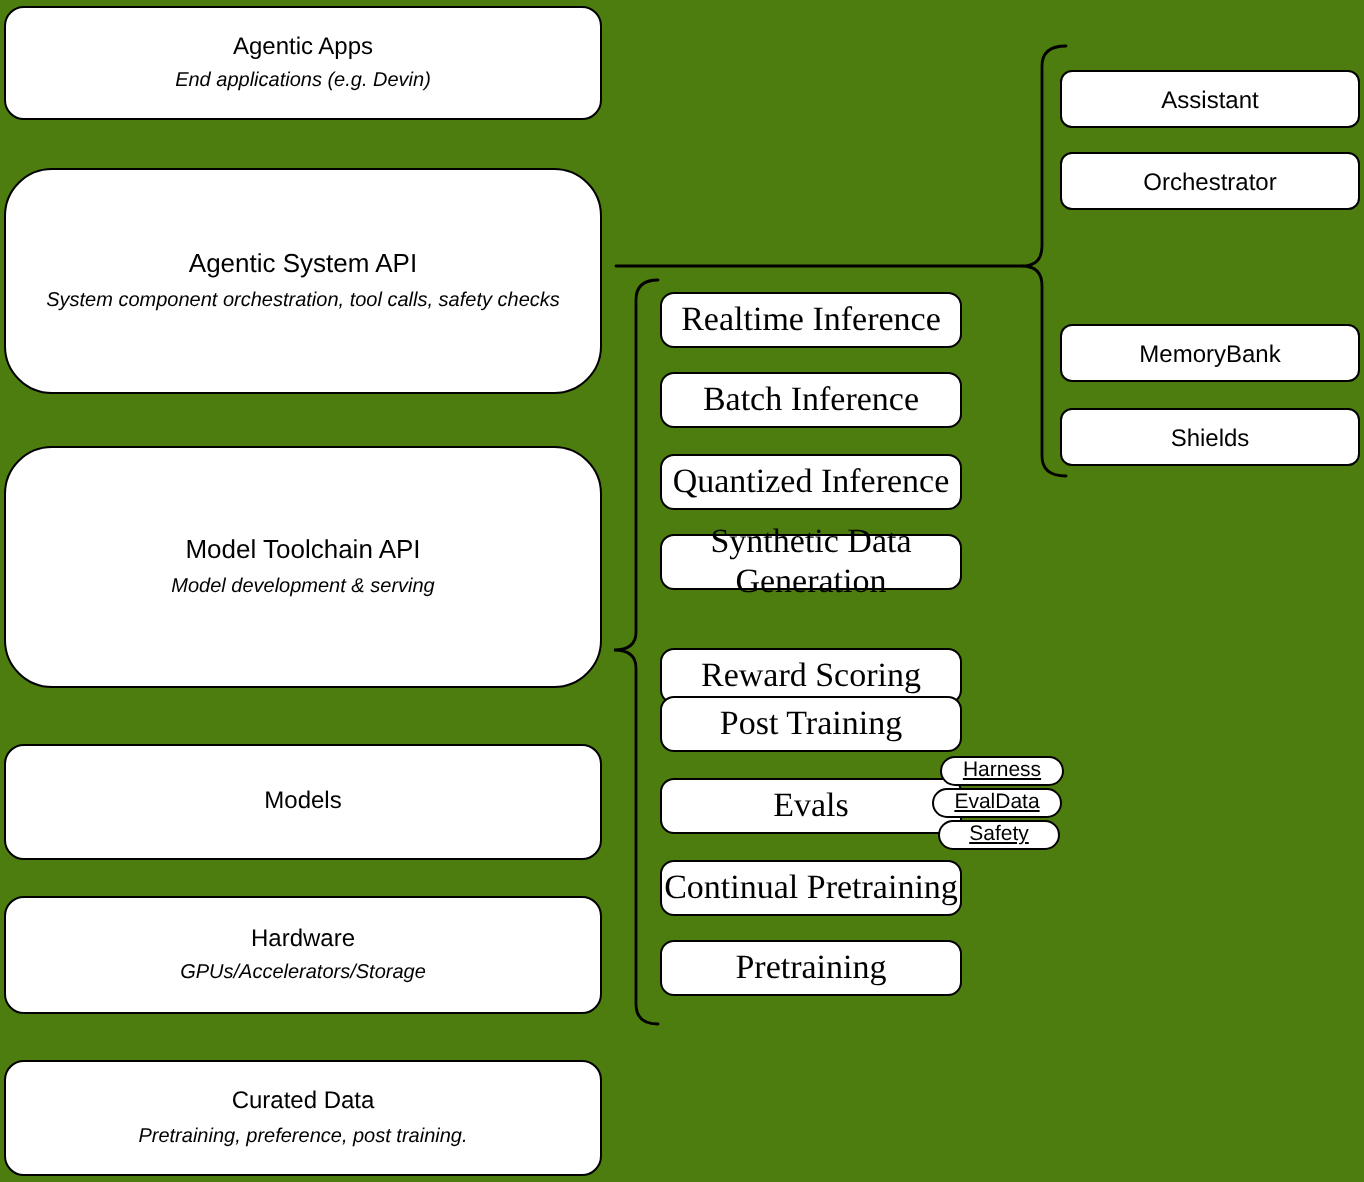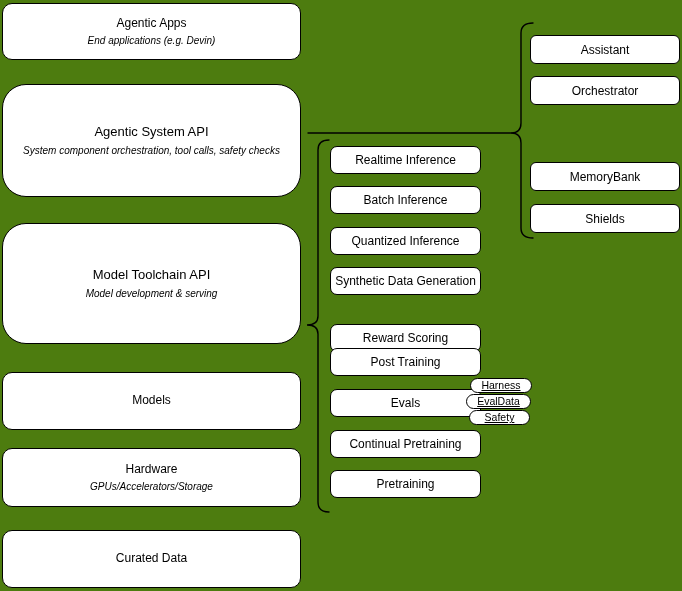--- a/index.html
+++ b/index.html
@@ -46,22 +46,23 @@
   .lbox.bigcorner { border-radius: 24px; }
   .lbox .title { font-size: 12px; line-height: 1.1; }
   .lbox.bigtitle .title { font-size: 13px; }
   .lbox .subtitle { font-size: 10px; line-height: 1.1; font-style: italic; }
   
   .mbox {
     left: 330px;
     width: 151px;
     height: 28px;
     border-radius: 7px;
-    font-size: 12px;
+    font-size: 17px;
     z-index: 1;
+    font-family: Liberation Serif, serif;
   }
   
   .rbox {
     left: 530px;
     width: 150px;
     height: 29px;
     border-radius: 6px;
     font-size: 12px;
   }
   
@@ -106,20 +107,21 @@
   </div>
   <div class="box lbox" style="top:372px;height:58px">
     <div class="title">Models</div>
   </div>
   <div class="box lbox" style="top:448px;height:59px">
     <div class="title">Hardware</div>
     <div class="subtitle">GPUs/Accelerators/Storage</div>
   </div>
   <div class="box lbox" style="top:530px;height:58px">
     <div class="title">Curated Data</div>
+    <div class="subtitle">Pretraining, preference, post training.</div>
   </div>
 
   <div class="box mbox" style="top:146px">
     <span>Realtime Inference</span>
   </div>
   <div class="box mbox" style="top:186px">
     <span>Batch Inference</span>
   </div>
   <div class="box mbox" style="top:227px">
     <span>Quantized Inference</span>

